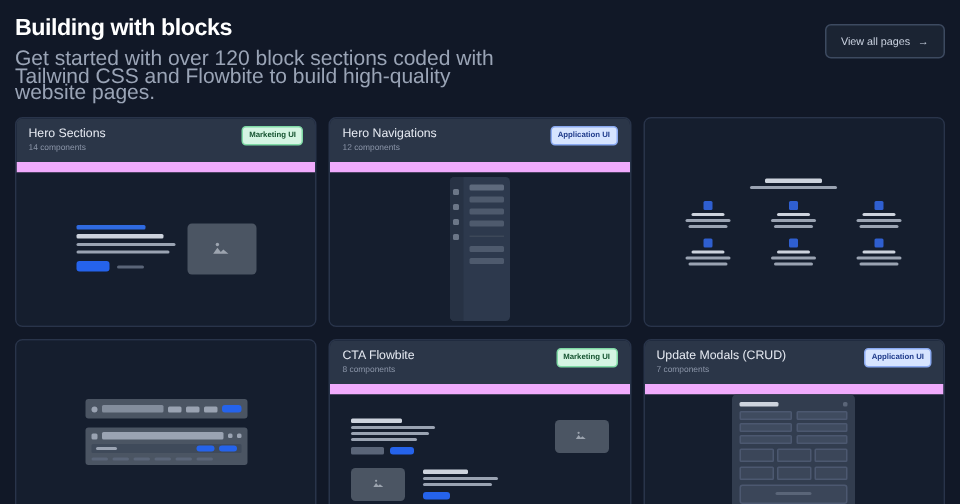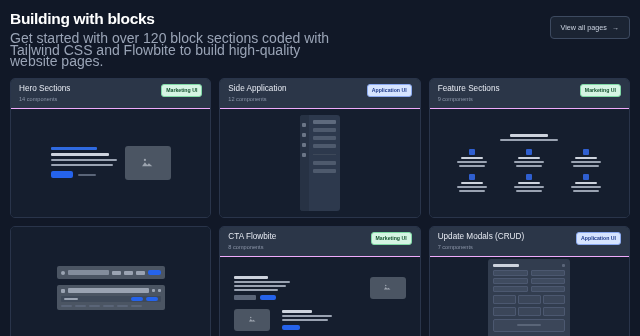--- a/index.html
+++ b/index.html
@@ -33,21 +33,21 @@
   .grid {
     display: grid; grid-template-columns: repeat(3, 1fr);
     grid-template-rows: 140px 125px; gap: 8px;
     margin-top: 2px;
   }
   .card {
     background: #151e2e; border: 1px solid #29344a; border-radius: 5px;
     overflow: hidden; display: flex; flex-direction: column;
   }
   .card-head {
-    background: #2b3648; border-bottom: 1px solid #f0abfc;
+    background: #2b3648; border-bottom: 7px solid #f0abfc;
     padding: 5px 8px 6px 8px; display: flex;
     align-items: flex-start; justify-content: space-between;
   }
   .card-title { font-size: 8.2px; color: #e6eaf2; line-height: 10px; }
   .card-count { font-size: 5.6px; color: #8b95a8; margin-top: 2px; }
   .badge {
     font-size: 5.2px; font-weight: bold; padding: 2px 4px;
     border-radius: 3px; white-space: nowrap; line-height: 7px;
   }
   .badge.marketing { background: #d5f5e3; color: #14522f; border: 1px solid #7fd9a5; }
@@ -170,21 +170,21 @@
                 <circle cx="8" cy="7" r="2"></circle>
               </svg>
           </div>
         </div>
       </div>
     </div>
 
     <div class="card">
       <div class="card-head">
         <div>
-          <div class="card-title">Side Application</div>
+          <div class="card-title">Hero Navigations</div>
           <div class="card-count">12 components</div>
         </div>
         <div class="badge application">Application UI</div>
       </div>
       <div class="card-body">
         <div class="pv-sidenav">
           <div class="rail">
             <i></i>
             <i></i>
             <i></i>
@@ -197,27 +197,20 @@
             <div class="item"></div>
             <div class="sep"></div>
             <div class="item"></div>
             <div class="item"></div>
           </div>
         </div>
       </div>
     </div>
 
     <div class="card">
-      <div class="card-head">
-        <div>
-          <div class="card-title">Feature Sections</div>
-          <div class="card-count">9 components</div>
-        </div>
-        <div class="badge marketing">Marketing UI</div>
-      </div>
       <div class="card-body">
         <div class="pv-feature">
           <div class="head">
             <div class="bar" style="width:38px"></div>
             <div class="bar dim" style="width:58px;height:2px"></div>
           </div>
           <div class="cells">
             <div class="cell">
               <div class="dot"></div>
               <div class="bar" style="width:22px;height:2px"></div>

